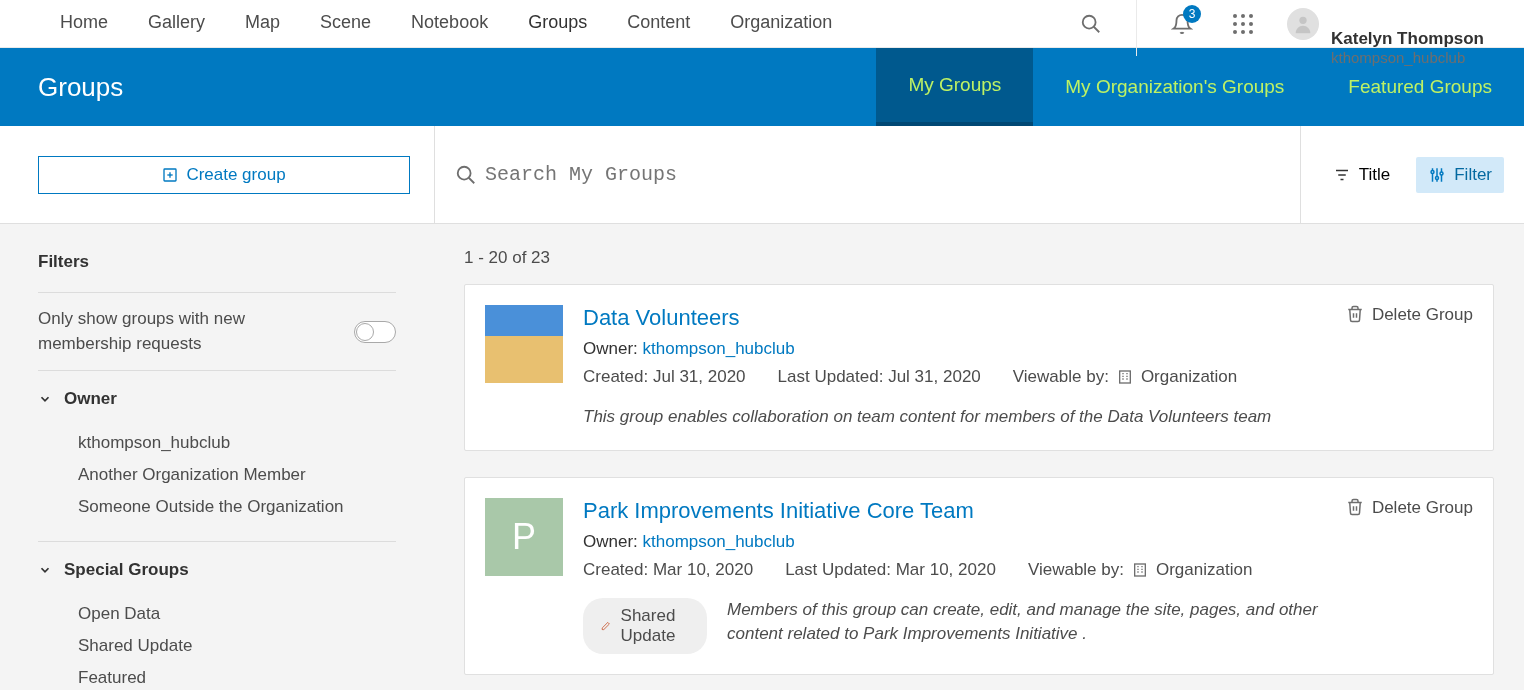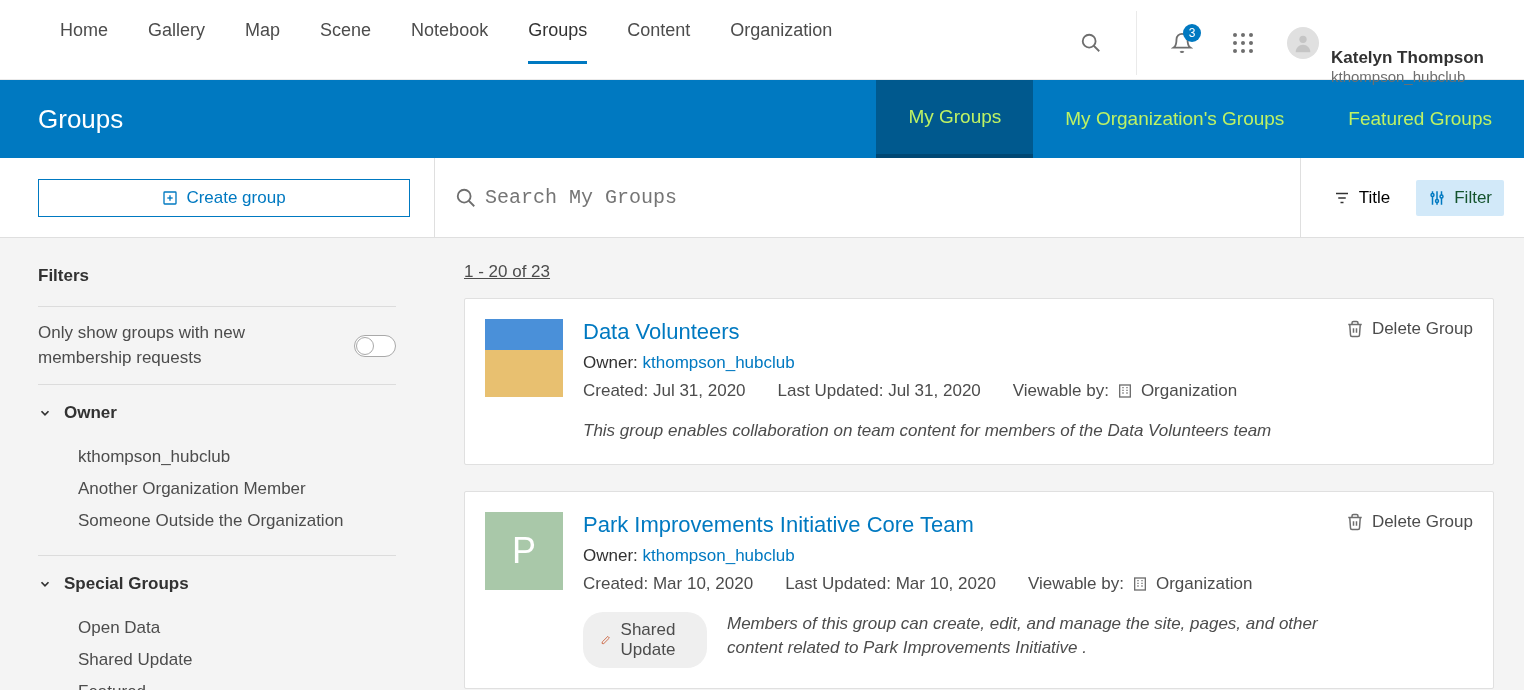--- a/index.html
+++ b/index.html
@@ -1,20 +1,20 @@
 <!DOCTYPE html>
 <html><head>
 <meta charset="utf-8">
 <style>
 * { box-sizing: border-box; margin: 0; padding: 0; }
 body { font-family: -apple-system, "Segoe UI", "Helvetica Neue", Arial, sans-serif; color: #323232; background: #fff; font-size: 16px; }
 a { text-decoration: none; }
 
 
-.topnav { display: flex; align-items: flex-start; height: 80px; border-bottom: 1px solid #eaeaea; padding: 0 40px 0 60px; }
+.topnav { display: flex; align-items: center; height: 48px; border-bottom: 1px solid #eaeaea; padding: 0 40px 0 60px; }
 .topnav-links { display: flex; gap: 40px; }
 .topnav-link { color: #4c4c4c; font-size: 18px; padding: 20px 0; border-bottom: 3px solid transparent; cursor: pointer; }
 .topnav-link.active { border-bottom-color: #0079c1; color: #323232; }
 .topnav-right { margin-left: auto; display: flex; align-items: center; gap: 28px; }
 .vsep { width: 1px; height: 64px; background: #eaeaea; }
 .icon-btn { background: none; border: none; cursor: pointer; padding: 6px; position: relative; display:flex; align-items:center; justify-content:center; }
 .badge { position: absolute; top: -2px; right: -2px; background: #0079c1; color: #fff; border-radius: 50%; width: 18px; height: 18px; font-size: 12px; display: flex; align-items: center; justify-content: center; }
 .grid-icon { display: grid; grid-template-columns: repeat(3, 4px); grid-template-rows: repeat(3, 4px); gap: 4px; }
 .grid-icon span { width: 4px; height: 4px; background: #6e6e6e; border-radius: 50%; }
 .avatar { width: 32px; height: 32px; border-radius: 50%; background: #e0e0e0; display:flex; align-items:center; justify-content:center; }
@@ -23,59 +23,59 @@
 .user-sub { color: #6e6e6e; font-size: 15px; }
 
 
 .blueheader { background: #0079c1; color: #fff; display: flex; align-items: stretch; height: 78px; padding-left: 38px; }
 .blueheader h1 { font-size: 26px; font-weight: 400; align-self: center; }
 .blue-tabs { margin-left: auto; display: flex; }
 .blue-tab { color: #bef264; font-size: 19px; padding: 0 32px; display: flex; align-items: center; cursor: pointer; }
 .blue-tab.active { background: #00598e; border-bottom: 4px solid #004874; }
 
 
-.toolbar { display: flex; align-items: center; height: 80px; border-bottom: 1px solid #dfdfdf; }
+.toolbar { display: flex; align-items: center; height: 98px; border-bottom: 1px solid #dfdfdf; }
 .create-col { width: 434px; padding: 0 24px 0 38px; display:flex; justify-content:center; }
 .create-btn { border: 1px solid #0079c1; color: #0079c1; background: #fff; width: 100%; height: 38px; display: flex; align-items: center; justify-content: center; gap: 8px; font-size: 17px; cursor:pointer; }
 .search-col { flex: 1; border-left: 1px solid #dfdfdf; display: flex; align-items: center; padding: 0 20px; height:100%; }
 .search-input { border: none; outline: none; font-size: 20px; color: #6e6e6e; flex: 1; padding: 8px; font-family: Liberation Mono, monospace; }
 .sort-col { border-left: 1px solid #dfdfdf; padding: 3px 20px; display: flex; align-items: center; gap: 14px; height:100%; }
 .sort-btn, .filter-btn { display: flex; align-items: center; gap: 8px; font-size: 17px; cursor:pointer; border:none; background:none; padding:8px 12px; }
-.filter-btn { background: #d2e9f9; color: #14532d; border-radius: 2px; }
+.filter-btn { background: #d2e9f9; color: #0369a1; border-radius: 2px; }
 
 
 .main { display: flex; background: #f4f4f4; min-height: calc(100vh - 222px); }
 .sidebar { width: 434px; padding: 28px 38px; }
 .sidebar h3 { font-size: 17px; font-weight: 600; margin-bottom: 20px; }
 .sidebar hr { border: none; border-top: 1px solid #dcdcdc; margin: 0; }
 .filter-toggle-row { display: flex; justify-content: space-between; align-items: center; padding: 14px 0; gap:16px; }
 .filter-toggle-row .label { font-size: 17px; color: #4c4c4c; line-height:1.45; flex:1; }
 .toggle { width: 42px; height: 22px; border-radius: 20px; border: 1px solid #a9a9a9; background: #fff; position: relative; cursor:pointer; flex-shrink:0; }
 .toggle .knob { width: 18px; height: 18px; border-radius: 50%; border: 1px solid #a9a9a9; background: #fff; position: absolute; top: 1px; left: 1px; }
 .facet-header { display: flex; align-items: center; gap: 12px; padding: 18px 0; font-weight: 600; font-size: 17px; cursor:pointer; }
 .facet-list { padding-left: 40px; }
 .facet-item { font-size: 17px; color: #4c4c4c; padding: 6px 0; cursor:pointer; }
 
 .content { flex: 1; padding: 24px 30px; }
-.result-count { color: #4c4c4c; font-size: 17px; margin-bottom: 16px; text-decoration: underline; }
+.result-count { color: #4c4c4c; font-size: 17px; margin-bottom: 16px; }
 
 .card { background: #fff; border: 1px solid #e0e0e0; border-radius: 2px; padding: 20px; display: flex; gap: 20px; margin-bottom: 26px; }
 .thumb { width: 78px; height: 78px; flex-shrink:0; background:#a9c8a9; display:flex; align-items:center; justify-content:center; color:#fff; font-size:36px; }
 .thumb.img { background: linear-gradient(180deg,#4a90d9 0%,#4a90d9 40%,#e8c070 40%,#e8c070 100%); position:relative; overflow:hidden; }
 .card-body { flex: 1; }
 .card-title { color: #0079c1; font-size: 22px; font-weight: 400; cursor:pointer; }
 .card-owner { margin-top: 8px; font-size: 17px; }
 .card-owner a { color: #0079c1; }
 .meta-row { margin-top: 8px; font-size: 17px; color: #4c4c4c; display:flex; gap:32px; align-items:center; flex-wrap:wrap; }
 .meta-row .vb { display:flex; align-items:center; gap:8px; }
 .card-desc { margin-top: 18px; font-size: 17px; color: #4c4c4c; line-height:1.45;font-style:italic; }
 .desc-row { display:flex; gap:20px; align-items:flex-start; margin-top:18px; }
 .pill { background: #efefef; border-radius: 20px; padding: 8px 18px; display: inline-flex; align-items: center; gap: 10px; font-size: 17px; color:#4c4c4c; }
 .card-actions { display: flex; align-items: flex-start; }
-.delete-btn { display: flex; align-items: center; gap: 8px; color: #4c4c4c; font-size: 17px; cursor:pointer; border:none; background:none; }
+.delete-btn { display: flex; align-items: flex-start; gap: 8px; color: #4c4c4c; font-size: 17px; cursor:pointer; border:none; background:none; }
 
 svg { display:block; }
 </style>
 </head>
 <body>
 
 <div class="topnav">
   <div class="topnav-links">
     <div class="topnav-link">Home</div>
     <div class="topnav-link">Gallery</div>

